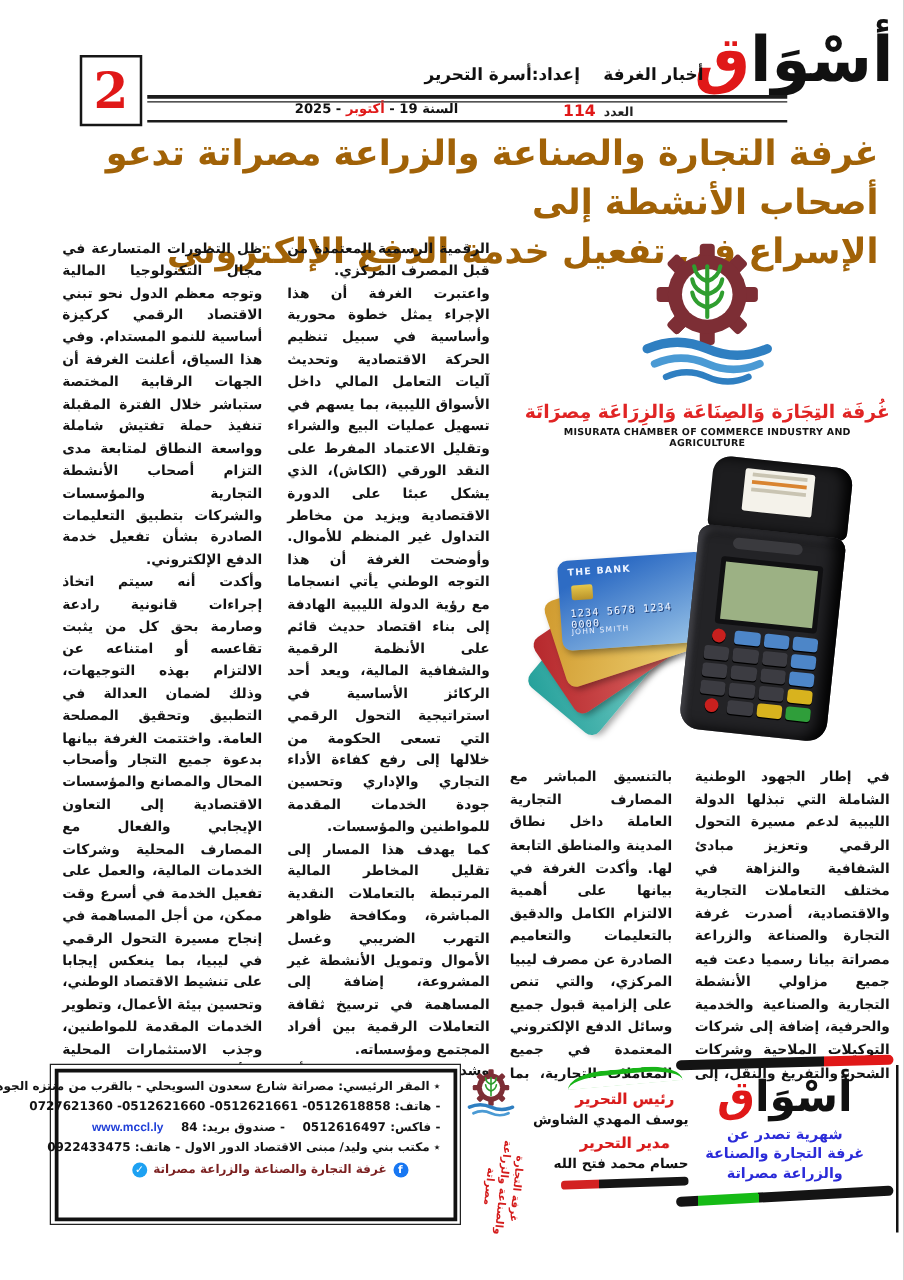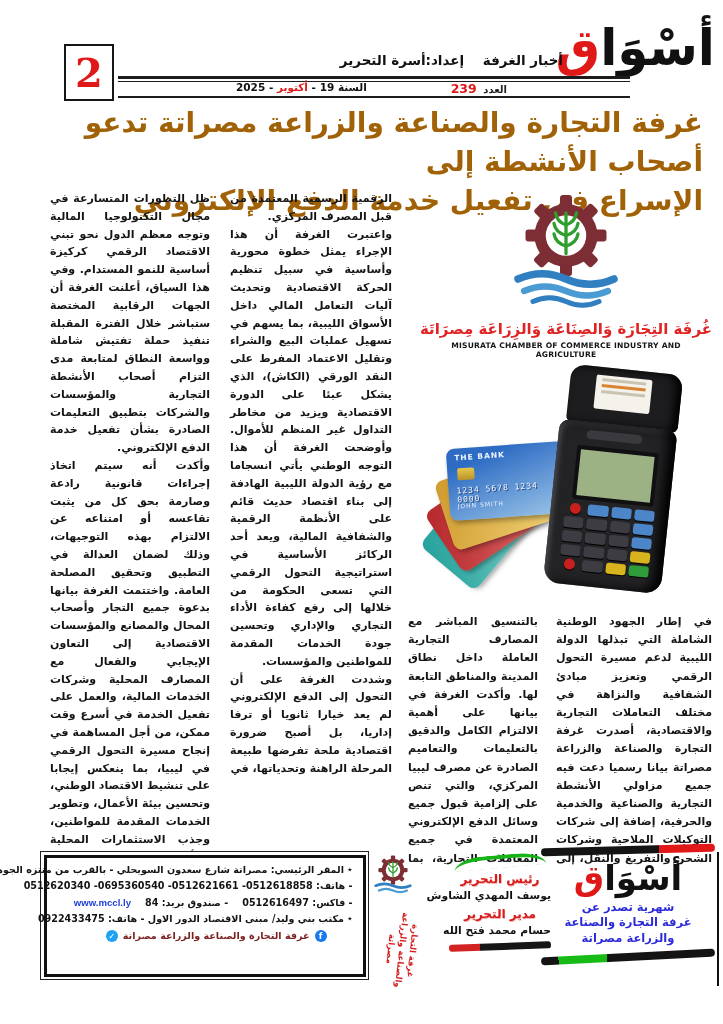--- a/index.html
+++ b/index.html
@@ -119,40 +119,41 @@
   <div class="abs pg-box">
     <span>2</span>
   </div>
 
   <div class="abs rule r1"></div>
   <div class="abs rule r2"></div>
   <div class="abs rule r3"></div>
 
   <div class="abs hdr-issue">
     <span>العدد</span>
-    <b>239</b>
+    <b>114</b>
   </div>
   <div class="abs hdr-year">
     <span>السنة 19 - </span><span class="mon">أكتوبر</span><span> - 2025</span>
   </div>
 
   <div class="abs headline">
     <div>غرفة التجارة والصناعة والزراعة مصراتة تدعو أصحاب الأنشطة إلى</div>
     <div>الإسراع في تفعيل خدمة الدفع الإلكتروني</div>
   </div>
 
   <div class="abs col c1">
     <p>في إطار الجهود الوطنية الشاملة التي تبذلها الدولة الليبية لدعم مسيرة التحول الرقمي وتعزيز مبادئ الشفافية والنزاهة في مختلف التعاملات التجارية والاقتصادية، أصدرت غرفة التجارة والصناعة والزراعة مصراتة بيانا رسميا دعت فيه جميع مزاولي الأنشطة التجارية والصناعية والخدمية والحرفية، إضافة إلى شركات التوكيلات الملاحية وشركات الشحن والتفريغ والنقل، إلى ضرورة المسارعة في تفعيل خدمات الدفع الإلكتروني بكافة أنواعها، وذلك</p>
   </div>
   <div class="abs col c2">
     <p>بالتنسيق المباشر مع المصارف التجارية العاملة داخل نطاق المدينة والمناطق التابعة لها. وأكدت الغرفة في بيانها على أهمية الالتزام الكامل والدقيق بالتعليمات والتعاميم الصادرة عن مصرف ليبيا المركزي، والتي تنص على إلزامية قبول جميع وسائل الدفع الإلكتروني المعتمدة في جميع المعاملات التجارية، بما في ذلك البطاقات المصرفية المحلية والدولية، والمحافظ الإلكترونية، والتحويلات المالية عبر التطبيقات</p>
   </div>
   <div class="abs col c3">
     <p>الرقمية الرسمية المعتمدة من قبل المصرف المركزي.</p>
     <p>واعتبرت الغرفة أن هذا الإجراء يمثل خطوة محورية وأساسية في سبيل تنظيم الحركة الاقتصادية وتحديث آليات التعامل المالي داخل الأسواق الليبية، بما يسهم في تسهيل عمليات البيع والشراء وتقليل الاعتماد المفرط على النقد الورقي (الكاش)، الذي يشكل عبئا على الدورة الاقتصادية ويزيد من مخاطر التداول غير المنظم للأموال. وأوضحت الغرفة أن هذا التوجه الوطني يأتي انسجاما مع رؤية الدولة الليبية الهادفة إلى بناء اقتصاد حديث قائم على الأنظمة الرقمية والشفافية المالية، ويعد أحد الركائز الأساسية في استراتيجية التحول الرقمي التي تسعى الحكومة من خلالها إلى رفع كفاءة الأداء التجاري والإداري وتحسين جودة الخدمات المقدمة للمواطنين والمؤسسات.</p>
+    <p>كما يهدف هذا المسار إلى تقليل المخاطر المالية المرتبطة بالتعاملات النقدية المباشرة، ومكافحة ظواهر التهرب الضريبي وغسل الأموال وتمويل الأنشطة غير المشروعة، إضافة إلى المساهمة في ترسيخ ثقافة التعاملات الرقمية بين أفراد المجتمع ومؤسساته.</p>
     <p>وشددت الغرفة على أن التحول إلى الدفع الإلكتروني لم يعد خيارا ثانويا أو ترفا إداريا، بل أصبح ضرورة اقتصادية ملحة تفرضها طبيعة المرحلة الراهنة وتحدياتها، في</p>
   </div>
   <div class="abs col c4">
     <p>ظل التطورات المتسارعة في مجال التكنولوجيا المالية وتوجه معظم الدول نحو تبني الاقتصاد الرقمي كركيزة أساسية للنمو المستدام. وفي هذا السياق، أعلنت الغرفة أن الجهات الرقابية المختصة ستباشر خلال الفترة المقبلة تنفيذ حملة تفتيش شاملة وواسعة النطاق لمتابعة مدى التزام أصحاب الأنشطة التجارية والمؤسسات والشركات بتطبيق التعليمات الصادرة بشأن تفعيل خدمة الدفع الإلكتروني.</p>
     <p>وأكدت أنه سيتم اتخاذ إجراءات قانونية رادعة وصارمة بحق كل من يثبت تقاعسه أو امتناعه عن الالتزام بهذه التوجيهات، وذلك لضمان العدالة في التطبيق وتحقيق المصلحة العامة. واختتمت الغرفة بيانها بدعوة جميع التجار وأصحاب المحال والمصانع والمؤسسات الاقتصادية إلى التعاون الإيجابي والفعال مع المصارف المحلية وشركات الخدمات المالية، والعمل على تفعيل الخدمة في أسرع وقت ممكن، من أجل المساهمة في إنجاح مسيرة التحول الرقمي في ليبيا، بما ينعكس إيجابا على تنشيط الاقتصاد الوطني، وتحسين بيئة الأعمال، وتطوير الخدمات المقدمة للمواطنين، وجذب الاستثمارات المحلية والأجنبية، وصولا إلى بناء اقتصاد متطور يقوم على الثقة، والشفافية، والاستدامة المالية.</p>
   </div>
 
   <div class="abs img-block">
     <svg class="chamber-logo" width="150" height="132" viewBox="0 0 100 88">
       <g fill="#7d2e35">
@@ -230,21 +231,21 @@
               <div class="key g"></div>
           </div>
         </div>
       </div>
     </div>
   </div>
 
   <div class="abs f-leftbox">
     <div class="inner">
       <div class="f-line">٭ المقر الرئيسي: مصراتة شارع سعدون السويحلي - بالقرب من منتزه الجوهرة</div>
-      <div class="f-line">- هاتف: 0512618858- 0512621661- 0695360540- 0512620340</div>
+      <div class="f-line">- هاتف: 0512618858- 0512621661- 0512621660- 0727621360</div>
       <div class="f-line f-line3">
         <span>- فاكس: 0512616497</span>
         <span>- صندوق بريد: 84</span>
         <span class="f-link">www.mccl.ly</span>
       </div>
       <div class="f-line">٭ مكتب بني وليد/ مبنى الاقتصاد الدور الاول - هاتف: 0922433475</div>
       <div class="f-line f-cham">
         <span class="ico fb">f</span>
         <span>غرفة التجارة والصناعة والزراعة مصراتة</span>
         <span class="ico vf">✓</span>

